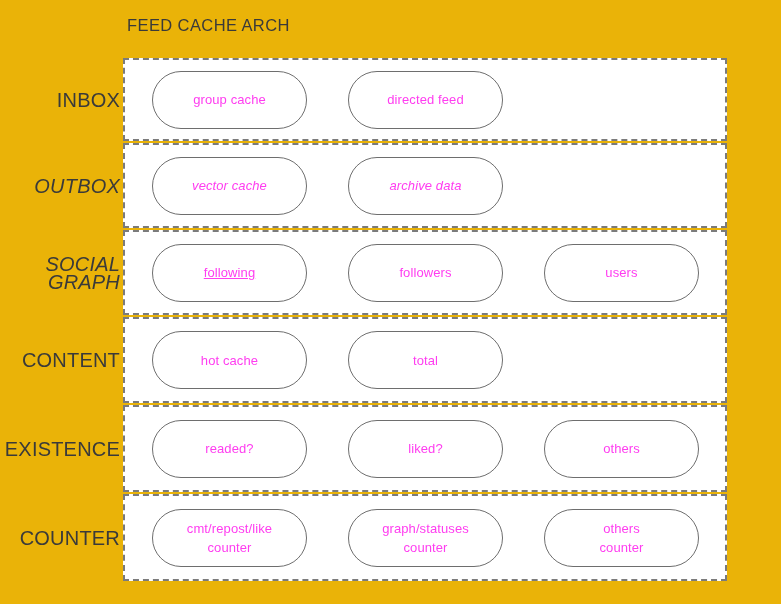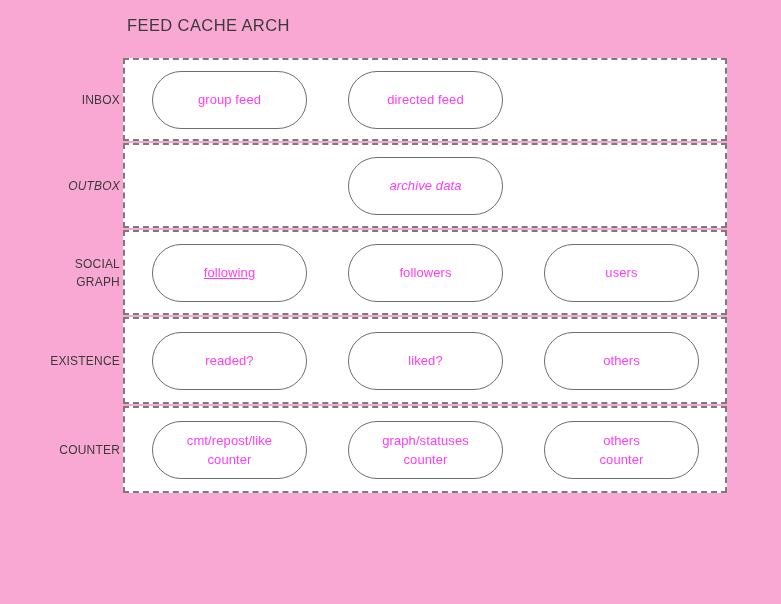--- a/index.html
+++ b/index.html
@@ -47,21 +47,21 @@
   .row-label {
     position: absolute;
     left: 0;
     top: 0;
     width: 120px;
     height: 100%;
     display: flex;
     align-items: center;
     justify-content: flex-end;
     text-align: right;
-    font-size: 12px;
+    font-size: 20px;
     line-height: 18px;
     color: #3a3a3a;
     letter-spacing: 0.2px;
     white-space: pre-line;
   }
 
   .row-box {
     position: absolute;
     left: 123px;
     top: 0;
@@ -99,48 +99,57 @@
     white-space: pre-line;
   }
 
   .pill.col0 { left: 29px; }
   .pill.col1 { left: 225px; }
   .pill.col2 { left: 421px; }
 </style>
 </head>
 <body>
 
-<div id="canvas" style="background: #f9a8d4;">
+<div id="canvas" style="background: #eab308;">
 
   <div id="diagram-title" style="color: rgb(58, 58, 58);">FEED CACHE ARCH</div>
 
   <div id="rows">
       <div class="row" style="height: 83px;">
         <div class="row-label" style="color: rgb(58, 58, 58);">INBOX</div>
         <div class="row-box" style="border-color: rgb(123, 123, 123);"></div>
         <div class="pill-track">
-          <div class="pill col0" style="color: rgb(255, 61, 240); border-color: rgb(110, 110, 110);">group feed</div>
+          <div class="pill col0" style="color: rgb(255, 61, 240); border-color: rgb(110, 110, 110);">group cache</div>
           <div class="pill col1" style="color: rgb(255, 61, 240); border-color: rgb(110, 110, 110);">directed feed</div>
         </div>
       </div>
       <div class="row" style="height: 85px; font-style: italic;">
         <div class="row-label" style="color: rgb(58, 58, 58);">OUTBOX</div>
         <div class="row-box" style="border-color: rgb(123, 123, 123);"></div>
         <div class="pill-track">
+          <div class="pill col0" style="color: rgb(255, 61, 240); border-color: rgb(110, 110, 110);">vector cache</div>
           <div class="pill col1" style="color: rgb(255, 61, 240); border-color: rgb(110, 110, 110);">archive data</div>
         </div>
       </div>
       <div class="row" style="height: 85px;">
-        <div class="row-label" style="color: rgb(58, 58, 58);">SOCIAL
+        <div class="row-label" style="color: rgb(58, 58, 58); font-style: italic;">SOCIAL
 GRAPH</div>
         <div class="row-box" style="border-color: rgb(123, 123, 123);"></div>
         <div class="pill-track">
           <div class="pill col0" style="color: rgb(255, 61, 240); border-color: rgb(110, 110, 110); text-decoration: underline;">following</div>
           <div class="pill col1" style="color: rgb(255, 61, 240); border-color: rgb(110, 110, 110);">followers</div>
           <div class="pill col2" style="color: rgb(255, 61, 240); border-color: rgb(110, 110, 110);">users</div>
+        </div>
+      </div>
+      <div class="row" style="height: 86px;">
+        <div class="row-label" style="color: rgb(58, 58, 58);">CONTENT</div>
+        <div class="row-box" style="border-color: rgb(123, 123, 123);"></div>
+        <div class="pill-track">
+          <div class="pill col0" style="color: rgb(255, 61, 240); border-color: rgb(110, 110, 110);">hot cache</div>
+          <div class="pill col1" style="color: rgb(255, 61, 240); border-color: rgb(110, 110, 110);">total</div>
         </div>
       </div>
       <div class="row" style="height: 87px;">
         <div class="row-label" style="color: rgb(58, 58, 58);">EXISTENCE</div>
         <div class="row-box" style="border-color: rgb(123, 123, 123);"></div>
         <div class="pill-track">
           <div class="pill col0" style="color: rgb(255, 61, 240); border-color: rgb(110, 110, 110);">readed?</div>
           <div class="pill col1" style="color: rgb(255, 61, 240); border-color: rgb(110, 110, 110);">liked?</div>
           <div class="pill col2" style="color: rgb(255, 61, 240); border-color: rgb(110, 110, 110);">others</div>
         </div>

